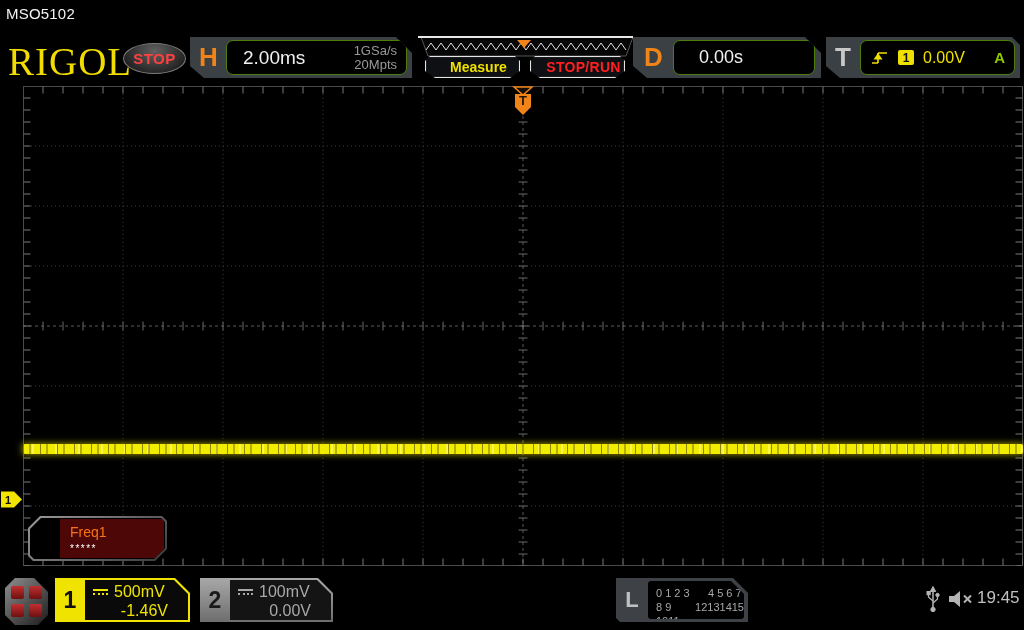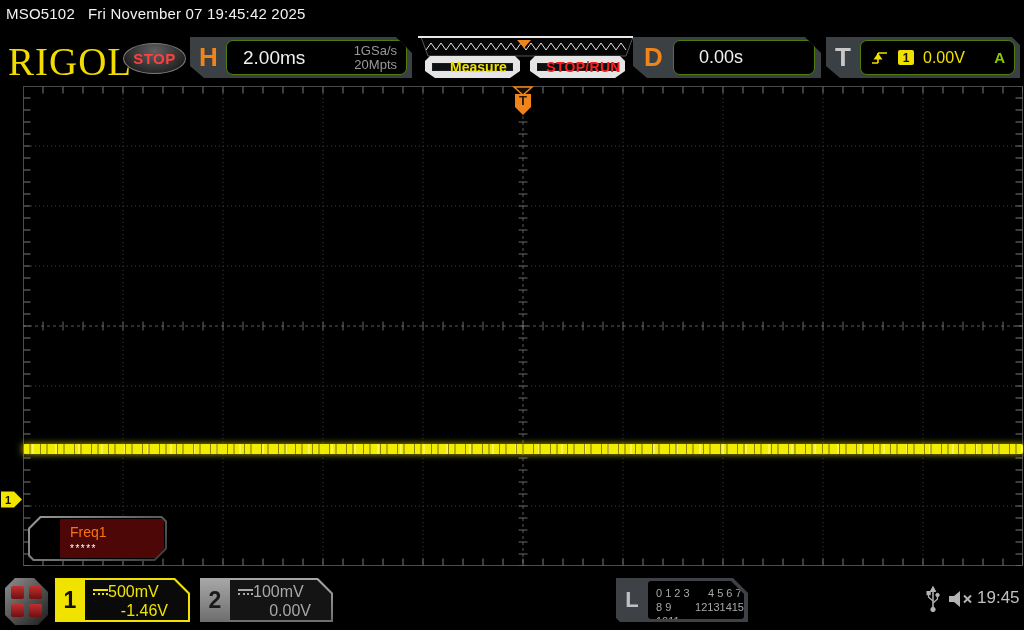--- a/index.html
+++ b/index.html
@@ -26,21 +26,21 @@
 
   #h-group { left:190px; top:37px; width:222px; height:41px; }
   #h-label { left:9px; top:0; color:#f08418; }
   #h-panel { left:36px; top:3px; right:5px; bottom:3px; display:flex; align-items:center; }
   #h-timebase { color:#f0f0f0; font-size:19px; padding-left:16px; flex:1; }
   #h-right { text-align:right; color:#9a9a9a; font-size:13px; line-height:14px; padding-right:9px; }
 
   #mem-strip { left:414px; top:36px; }
 
   .tool-btn { top:56px; width:95px; height:22px; background:#0e1013;
-        border:7px solid #e5e5e5; box-shadow:inset 0 0 0 1px #1a1d20;
+        border:1px solid #e5e5e5; box-shadow:inset 0 0 0 1px #1a1d20;
         clip-path:polygon(5px 0, calc(100% - 5px) 0, 100% 5px, 100% calc(100% - 7px), calc(100% - 10px) 100%, 10px 100%, 0 calc(100% - 7px), 0 5px);
         display:flex; align-items:center; justify-content:center;
         font-size:14px; font-weight:bold;padding-left:12px; }
   #measure-btn { left:425px; color:#f0e000; }
   #stoprun-btn { left:530px; color:#ff2020; letter-spacing:.3px; }
 
   #d-group { left:633px; top:37px; width:188px; height:41px; }
   #d-label { left:11px; top:0; color:#f08418; }
   #d-panel { left:40px; top:3px; right:6px; bottom:3px; display:flex; align-items:center; }
   #d-value { color:#f0f0f0; font-size:18px; padding-left:25px; }
@@ -83,21 +83,21 @@
   .red-sq { width:13px; height:13px; border-radius:2px; background:linear-gradient(#c23030,#6e1010); }
 
   .ch-badge { top:578px; height:44px;
         clip-path:polygon(0 0, calc(100% - 15px) 0, 100% 15px, 100% 100%, 0 100%); }
   .ch-tab { position:absolute; left:0; top:0; width:30px; height:100%;
         display:flex; align-items:center; justify-content:center;
         font-size:23px; font-weight:bold; }
   .ch-inner { position:absolute; left:30px; top:2px; right:2px; bottom:2px;
         clip-path:polygon(0 0, calc(100% - 14px) 0, 100% 14px, 100% 100%, 0 100%);
         font-size:16px; }
-  .ch-row1 { display:flex; align-items:center; gap:0; padding:3px 0 0 8px; }
+  .ch-row1 { display:flex; align-items:center; gap:6px; padding:3px 0 0 8px; }
   .ch-row2 { text-align:right; padding-right:20px; margin-top:1px; }
   .dc-icon { width:15px; height:6px; border-top:2px solid currentColor; border-bottom:2px dotted currentColor; }
 
   #ch1-badge { left:55px; width:135px; background:#f0e300; }
   #ch1-badge .ch-tab { color:#111; }
   #ch1-badge .ch-inner { background:#0a0a0a; color:#efe400; }
 
   #ch2-badge { left:200px; width:133px; background:linear-gradient(#a8a8a8,#6e6e6e); }
   #ch2-badge .ch-tab { color:#1a1a1a; }
   #ch2-badge .ch-inner { background:#141414; color:#a8a8a8; }
@@ -116,21 +116,20 @@
   #speaker-icon { left:948px; top:589px; }
   #clock { left:977px; top:588px; color:#c0c0c0; font-size:17px; }
 </style>
 </head>
 <body>
 
 <div id="screen">
 
   <div id="titlebar" class="abs">
     <span>MSO5102</span>
-    <span>Fri November 07 19:45:42 2025</span>
   </div>
 
   <div id="logo" class="abs">RIGOL</div>
   <div id="stop-badge" class="abs">STOP</div>
 
   <div id="h-group" class="abs grp">
     <div id="h-label" class="abs grp-label">H</div>
     <div id="h-panel" class="panel">
       <span id="h-timebase">2.00ms</span>
       <span id="h-right">

